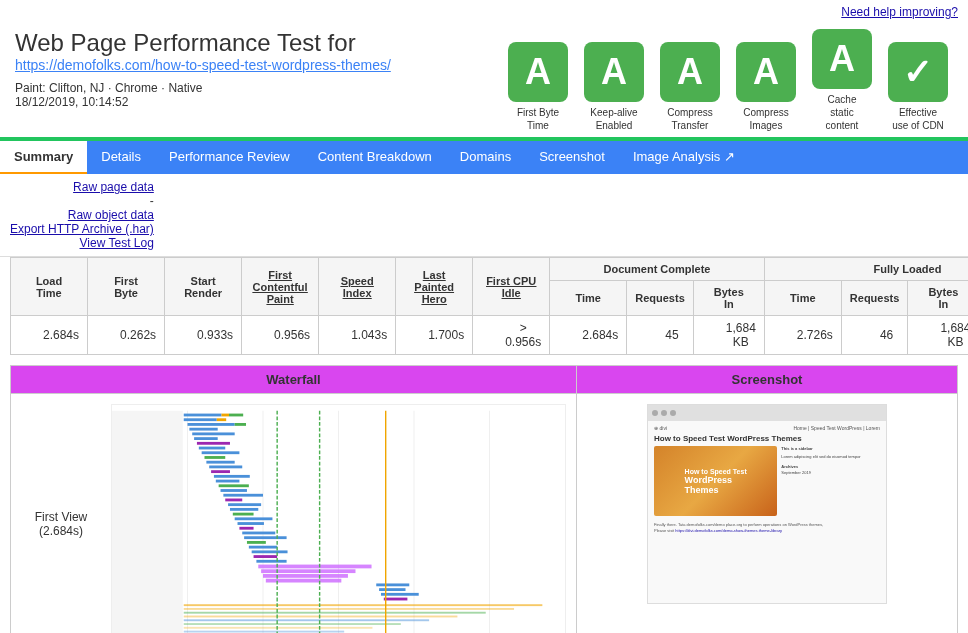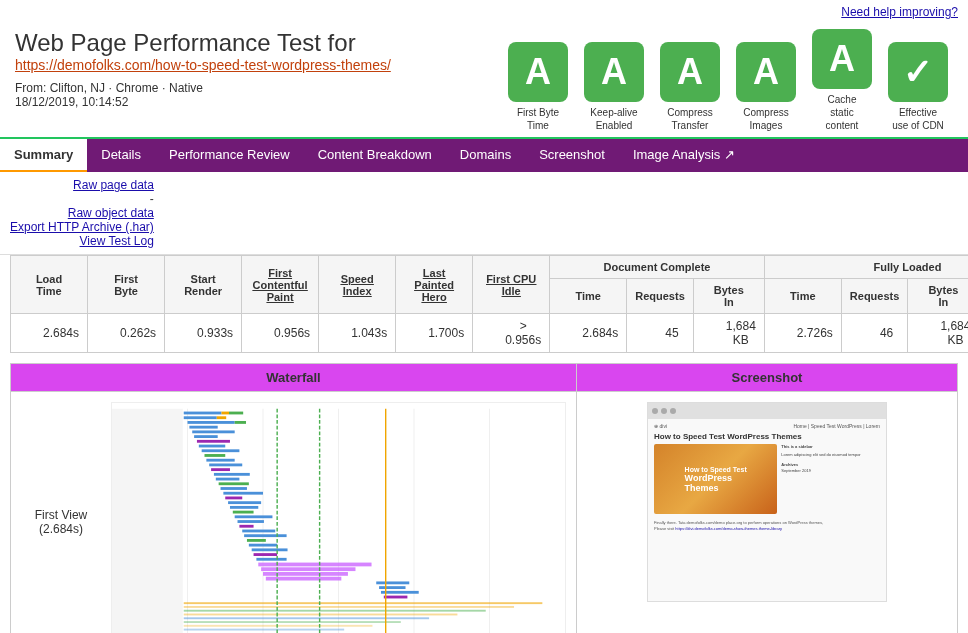--- a/index.html
+++ b/index.html
@@ -2,31 +2,31 @@
 <html><head>
   <meta charset="utf-8">
   <style>
     * { box-sizing: border-box; margin: 0; padding: 0; }
     body { font-family: Arial, sans-serif; font-size: 13px; background: #fff; color: #333; width: 968px; }
 
     
     .header { padding: 10px 15px 5px; display: flex; align-items: flex-start; justify-content: space-between; }
     .header-left {}
     .header-title { font-size: 24px; font-weight: normal; color: #333; }
-    .header-url { font-size: 14px; color: #c2410c; text-decoration: underline; }
+    .header-url { font-size: 14px; color: #3b82f6; text-decoration: underline; }
     .header-meta { font-size: 12px; margin-top: 8px; color: #333; }
 
     .grade-boxes { display: flex; gap: 6px; align-items: flex-end; }
     .grade-box { display: flex; flex-direction: column; align-items: center; width: 70px; }
     .grade-circle { width: 60px; height: 60px; border-radius: 8px; display: flex; align-items: center; justify-content: center; font-size: 36px; font-weight: bold; color: #fff; }
     .grade-a { background: #4caf50; }
     .grade-label { font-size: 10px; text-align: center; margin-top: 4px; color: #333; line-height: 1.3; }
 
     
-    .nav-bar { background: #701a75; display: flex; border-top: 2px solid #22c55e; }
+    .nav-bar { background: #3b82f6; display: flex; border-top: 4px solid #22c55e; }
     .nav-item { padding: 8px 14px; color: #fff; font-size: 13px; cursor: pointer; white-space: nowrap; }
     .nav-item.active { background: #fff; color: #333; font-weight: bold; border-bottom: 2px solid #f90; }
 
     
     .info-bar { padding: 6px 10px; display: flex; justify-content: space-between; align-items: flex-start; border-bottom: 1px solid #ddd; }
     .info-left { font-size: 12px; line-height: 1.6; }
     .info-right { font-size: 12px; text-align: right; }
     .info-right a { color: #1a0dab; text-decoration: underline; display: block; }
 
     .rerun-btn { margin-top: 4px; padding: 3px 10px; font-size: 12px; background: #f5f5f5; border: 1px solid #aaa; cursor: pointer; border-radius: 3px; }
@@ -69,21 +69,21 @@
 
   <div style="text-align:right; padding: 4px 10px 0;">
     <a href="#" style="font-size:12px; color:#1a0dab;">Need help improving?</a>
   </div>
 
   <div class="header">
     <div class="header-left">
       <div class="header-title">Web Page Performance Test for</div>
       <div><a class="header-url" href="#">https://demofolks.com/how-to-speed-test-wordpress-themes/</a></div>
       <div class="header-meta">
-        <div>From: Clifton, NJ · Chrome · Native</div>
+        <div>Paint: Clifton, NJ · Chrome · Native</div>
         <div>18/12/2019, 10:14:52</div>
       </div>
     </div>
     <div class="grade-boxes" id="grade-boxes">
     <div class="grade-box">
           <div class="grade-circle grade-a">A</div>
           <div class="grade-label">First Byte<br>Time</div>
         </div>
         <div class="grade-box">
           <div class="grade-circle grade-a">A</div>

